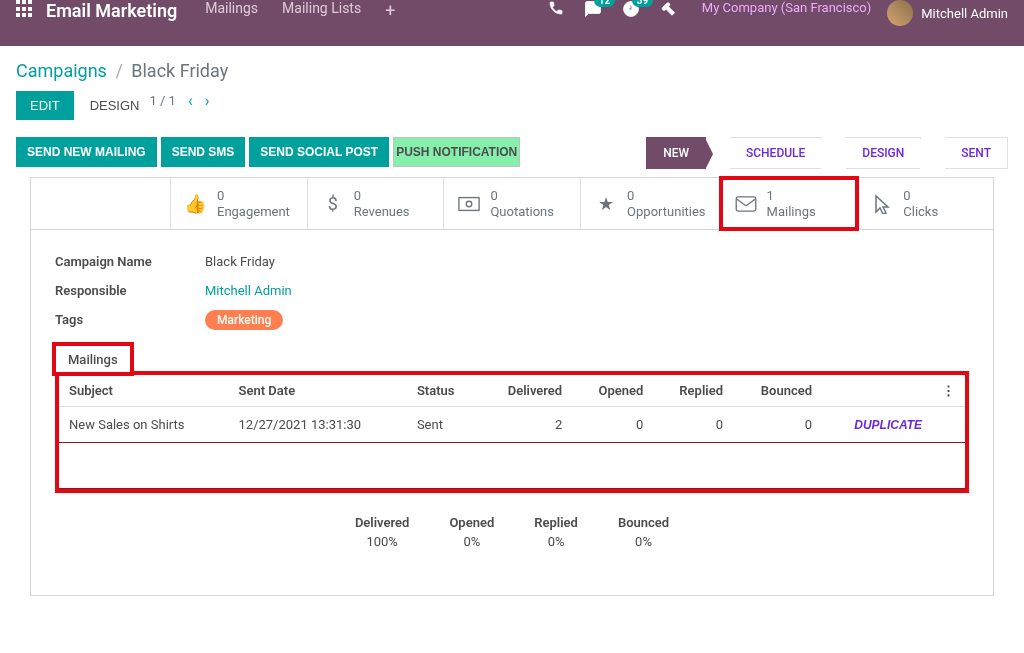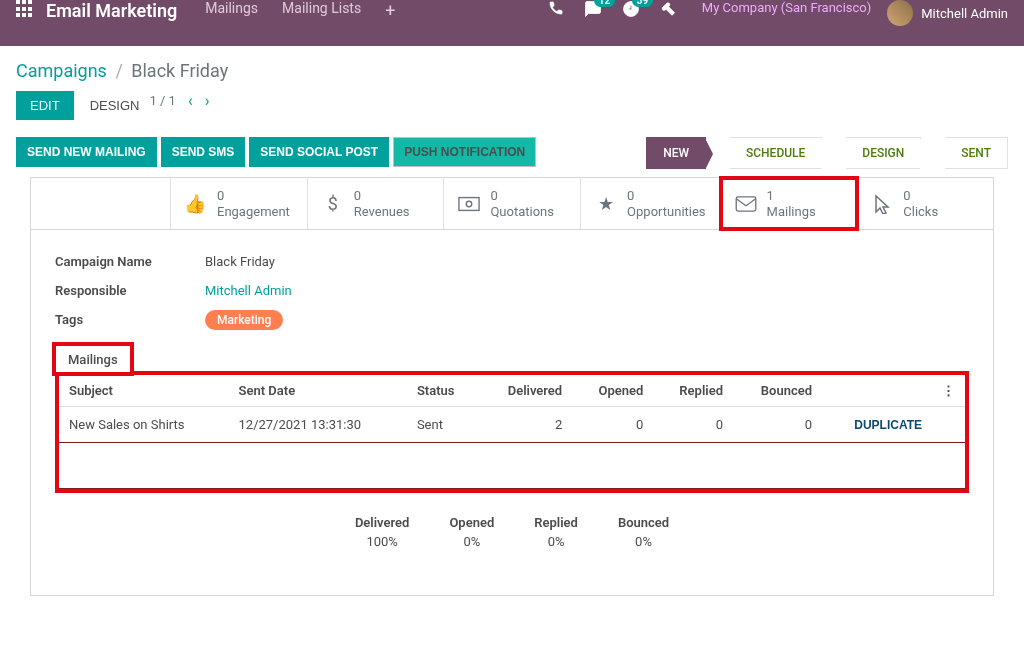--- a/index.html
+++ b/index.html
@@ -28,24 +28,24 @@
   .btn-text { background: none; border: none; color: #4c4c4c; padding: 7px 10px; font-size: 13px; font-weight: 500; cursor: pointer; }
   .toolbar-center { flex: 1; text-align: center; }
   .action-btn { background: none; border: none; color: #4c4c4c; font-size: 13px; cursor: pointer; }
   .action-btn .gear { font-size: 11px; margin-right: 2px; }
   .pager { color: #6c757d; font-size: 13px; display: flex; align-items: center; gap: 12px; }
   .pager-arrow { color: #00a09d; cursor: pointer; font-size: 16px; }
 
   .action-row { display: flex; align-items: flex-start; margin-top: 10px; padding: 0 16px; }
   .action-btns { display: flex; gap: 4px; }
   .btn-teal { background: #00a09d; color: #fff; border: 1px solid #00a09d; padding: 7px 10px; font-size: 12px; font-weight: 600; cursor: pointer; }
-  .btn-outline { background: #14b8a6; color: #4c4c4c; border: 1px solid #c0c0c0; padding: 7px 10px; font-size: 12px; font-weight: 600; cursor: pointer; }
+  .btn-outline { background: #86efac; color: #4c4c4c; border: 1px solid #c0c0c0; padding: 7px 2px; font-size: 12px; font-weight: 600; cursor: pointer; }
   .action-row-spacer { flex: 1; }
   .stage-bar { display: flex; align-items: center; gap: 24px; }
-  .stage { padding: 8px 16px; font-size: 12px; font-weight: 500; color: #4d7c0f; position: relative; cursor: pointer; border: 1px solid #e0e0e0; border-left: none; }
+  .stage { padding: 8px 16px; font-size: 12px; font-weight: 500; color: #6d28d9; position: relative; cursor: pointer; border: 1px solid #e0e0e0; border-left: none; }
   .stage:first-child { border-left: 1px solid #e0e0e0; }
   .stage.active { background: #714b67; color: #fff; border-color: #714b67; }
   .stage .arrow { position: absolute; right: -8px; top: 0; bottom: 0; width: 0; height: 0; border-top: 16px solid transparent; border-bottom: 16px solid transparent; border-left: 8px solid #fff; z-index: 1; }
   .stage.active .arrow { border-left-color: #714b67; }
 
   .card { margin: 8px 30px 20px 30px; border: 1px solid #d6d6d6; background: #fff; }
   .stat-row { display: flex; border-bottom: 1px solid #d6d6d6; }
   .stat-first { width: 140px; border-right: 1px solid #e0e0e0; }
   .stat-box { flex: 1; display: flex; align-items: center; padding: 10px 14px; gap: 10px; border-right: 1px solid #e0e0e0; cursor: pointer; }
   .stat-box:last-child { border-right: none; }
@@ -64,21 +64,21 @@
 
   .tab-hdr { margin-top: 18px; }
   .tab-lbl { display: inline-block; padding: 6px 12px; font-size: 13px; font-weight: 500; color: #4c4c4c; border: 1px solid #d0d0d0; border-bottom: none; outline: 4px solid #e30613; outline-offset: -1px; background: #fff; position: relative; z-index: 2; }
 
   .grid { border: 4px solid #e30613; margin-top: -2px; }
   .grid table { width: 100%; border-collapse: collapse; }
   .grid th { text-align: left; padding: 8px 10px; font-size: 13px; font-weight: 600; color: #4c4c4c; border-bottom: 1px solid #e0e0e0; }
   .grid th.num { text-align: right; }
   .grid td { padding: 10px 10px; font-size: 13px; color: #4c4c4c; border-bottom: 1px solid #7f1d1d; }
   .grid td.num { text-align: right; }
-  .dup-btn { color: #0c4a6e; font-weight: 600; cursor: pointer; background: none; border: none; font-size: 12px; }
+  .dup-btn { color: #6d28d9; font-weight: 600; cursor: pointer; background: none; border: none; font-size: 12px; font-style: italic; }
   .kebab { text-align: right; color: #6c757d; cursor: pointer; width: 20px; }
   .grid-pad { height: 46px; }
 
   .summary { display: flex; justify-content: center; gap: 40px; padding: 22px 0 30px 0; }
   .sum-col { text-align: center; }
   .sum-lbl { font-size: 13px; font-weight: 600; color: #4c4c4c; margin-bottom: 4px; }
   .sum-val { font-size: 13px; color: #4c4c4c; }
 </style>
 </head>
 <body>

